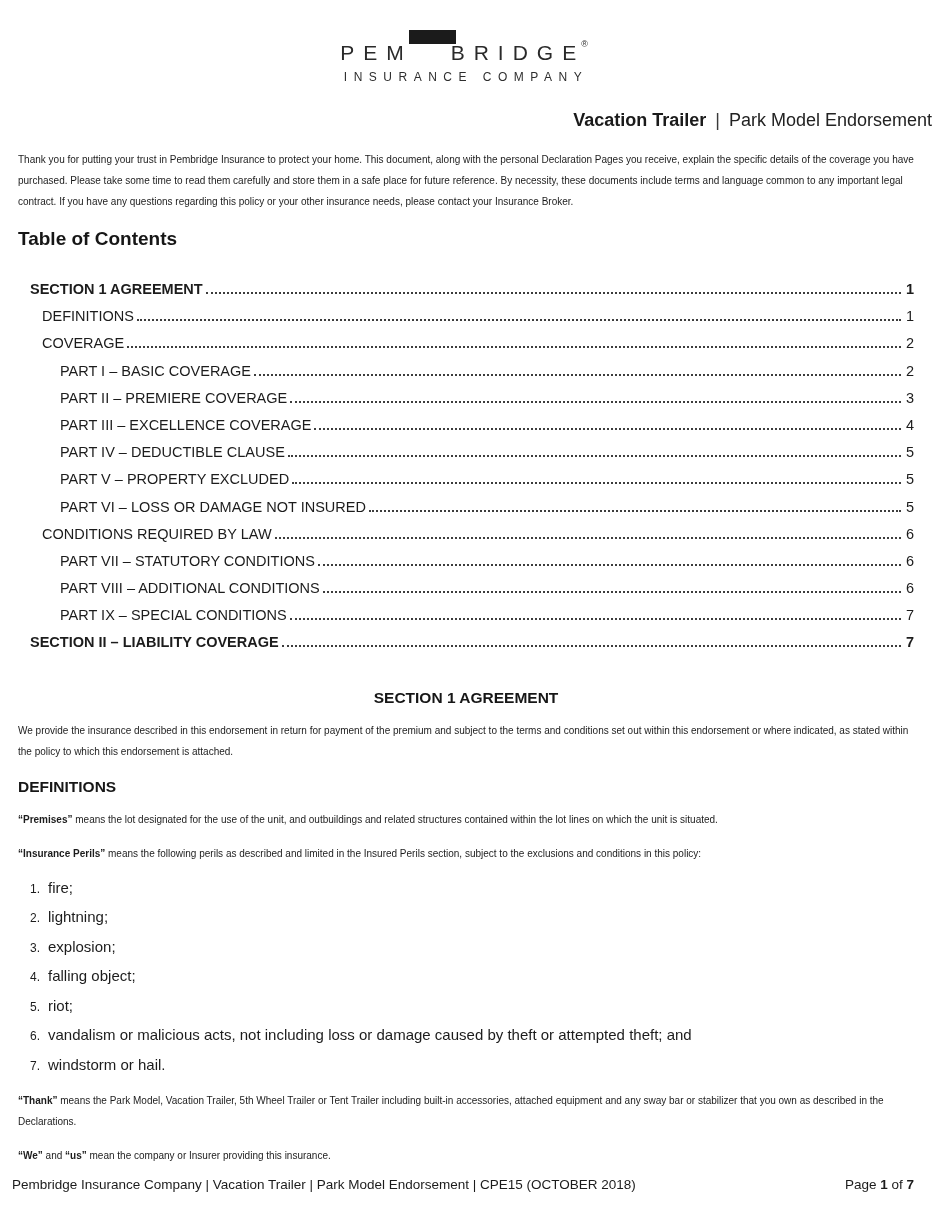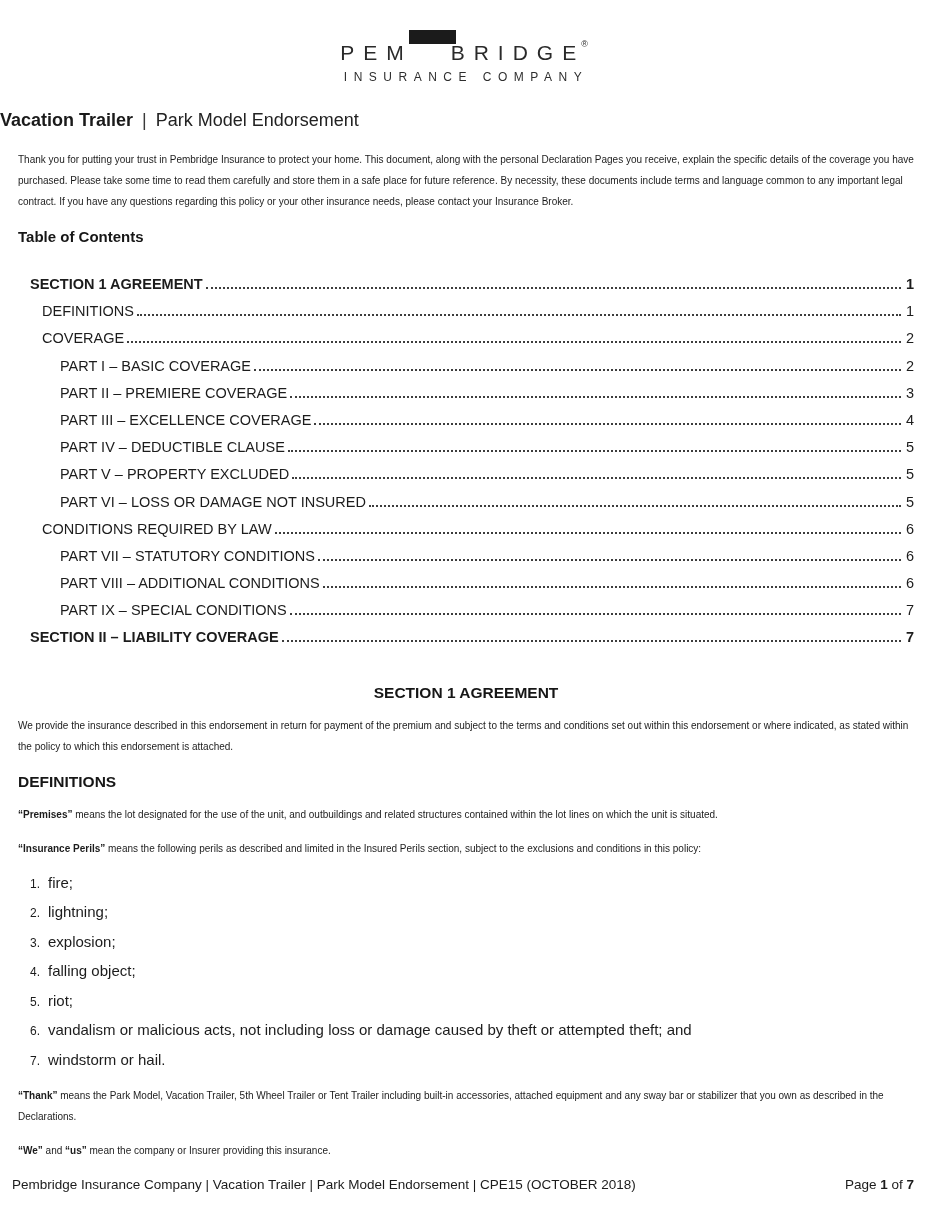--- a/index.html
+++ b/index.html
@@ -17,31 +17,31 @@
   
   .logo{text-align:center;padding-top:26px;}
   .logo-row{display:inline-block;position:relative;padding-top:15px;white-space:nowrap;color:#2a2a2a;}
   .logo-word{font-size:21px;font-weight:500;letter-spacing:9px;color:#2a2a2a;}
   .logo-gap{display:inline-block;width:38px;position:relative;height:1px;vertical-align:baseline;}
   .logo-bar{position:absolute;left:-4px;bottom:16px;width:47px;height:14px;background:#1b1b1b;}
   .logo-reg{font-size:9px;vertical-align:top;position:relative;top:-2px;left:-4px;color:#2a2a2a;}
   .logo-sub{font-size:12px;letter-spacing:6.5px;color:#2e2e2e;margin-top:5px;}
 
   
-  .doc-title{text-align:left;margin-top:26px;font-size:18px;color:#222;}
+  .doc-title{text-align:right;margin-top:26px;font-size:18px;color:#222;}
   .doc-title .t-bold{font-weight:bold;color:#1a1a1a;}
   .doc-title .t-sep{margin:0 9px;color:#3a3a3a;}
 
   
   .para{font-size:10px;line-height:21px;margin:13px 0;color:#1c1c1c;}
   .intro-para{margin-top:18px;}
   .term{font-weight:bold;}
 
   
-  .toc-heading{font-size:15px;font-weight:bold;margin-top:16px;color:#161616;}
+  .toc-heading{font-size:19px;font-weight:bold;margin-top:16px;color:#161616;}
   .toc-list{margin-top:31px;}
   .toc-row{display:flex;align-items:baseline;font-size:14.5px;height:27.2px;color:#1c1c1c;}
   .toc-row.lvl0{padding-left:12px;}
   .toc-row.lvl1{padding-left:24px;}
   .toc-row.lvl2{padding-left:42px;}
   .toc-row.bold{font-weight:bold;}
   .toc-leader{flex:1;border-bottom:2px dotted #3c3c3c;margin:0 3px;}
   .toc-page{flex:none;padding-left:2px;}
 
   

